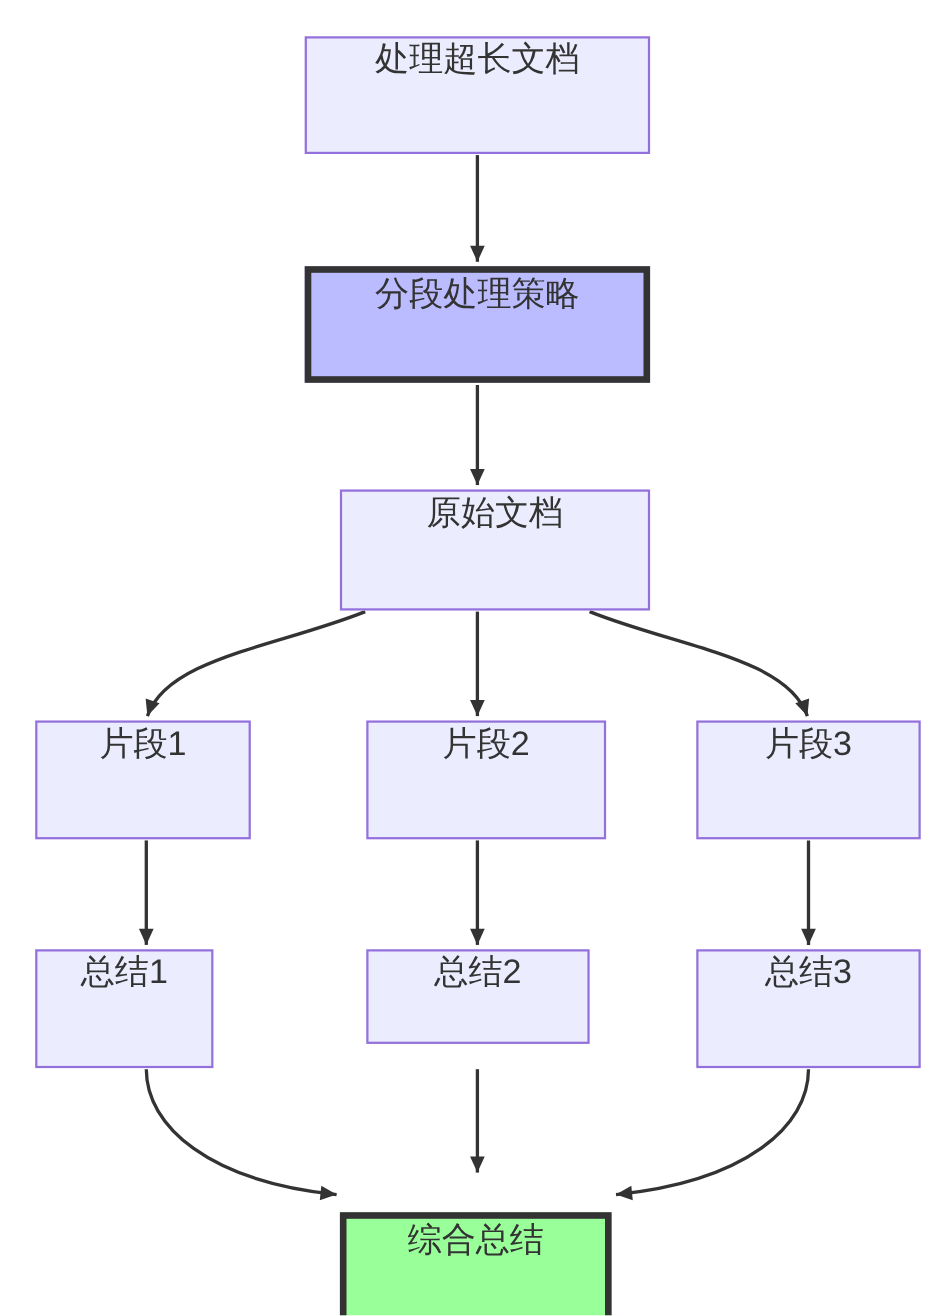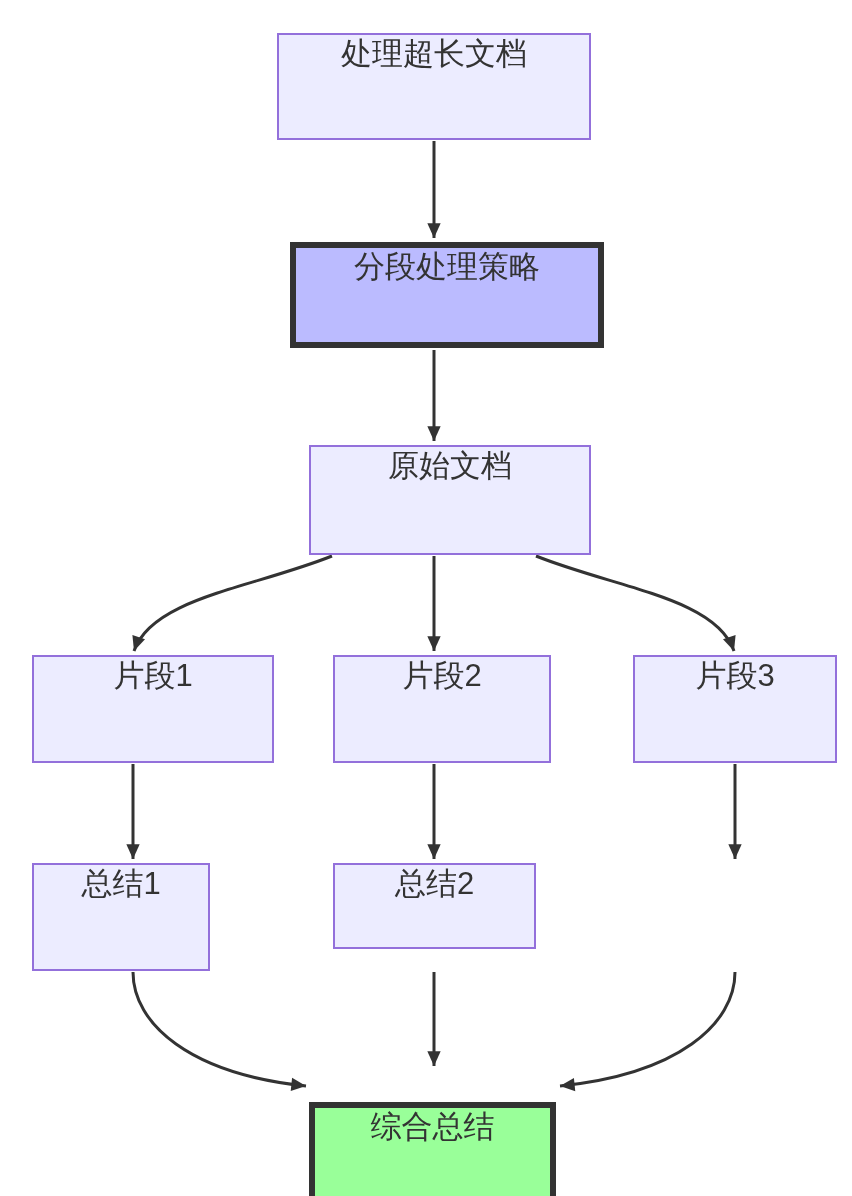--- a/index.html
+++ b/index.html
@@ -54,21 +54,20 @@
     line-height: 1.2;
     white-space: nowrap;
   }
   .node.default {
     background: var(--node-fill);
     border: 2px solid var(--node-border);
   }
   .node.highlight {
     background: var(--hl-fill);
     border: 6px solid var(--hl-border);
-    margin-left: 13px;
   }
   .node.success {
     background: var(--ok-fill);
     border: 6px solid var(--ok-border);
     margin-top: 32px;
   }
 </style>
 </head>
 <body>
 
@@ -98,38 +97,41 @@
   </div>
 
   <div class="node highlight" style="left:277px; top:242px; width:314px; height:106px">
     <span>分段处理策略</span>
   </div>
 
   <div class="node default" style="left:309px; top:445px; width:282px; height:110px">
     <span>原始文档</span>
   </div>
 
-  <div class="node default" style="left:32px; top:655px; width:242px; height:108px">
+  <div class="node default" style="left:32px; top:655px; width:196px; height:108px">
     <span>片段1</span>
   </div>
 
   <div class="node default" style="left:333px; top:655px; width:218px; height:108px">
     <span>片段2</span>
   </div>
 
   <div class="node default" style="left:633px; top:655px; width:204px; height:108px">
     <span>片段3</span>
   </div>
 
-  <div class="node default" style="left:32px; top:863px; width:178px; height:108px">
+  <div class="node default" style="left:32px; top:863px; width:162px; height:108px">
     <span>总结1</span>
   </div>
 
   <div class="node default" style="left:333px; top:863px; width:203px; height:86px">
     <span>总结2</span>
   </div>
 
+  <div class="node default" style="left:633px; top:863px; width:204px; height:108px">
+    <span>总结3</span>
+  </div>
 
   <div class="node success" style="left:309px; top:1070px; width:247px; height:111px">
     <span>综合总结</span>
   </div>
 
 </div>
 
 </body></html>

